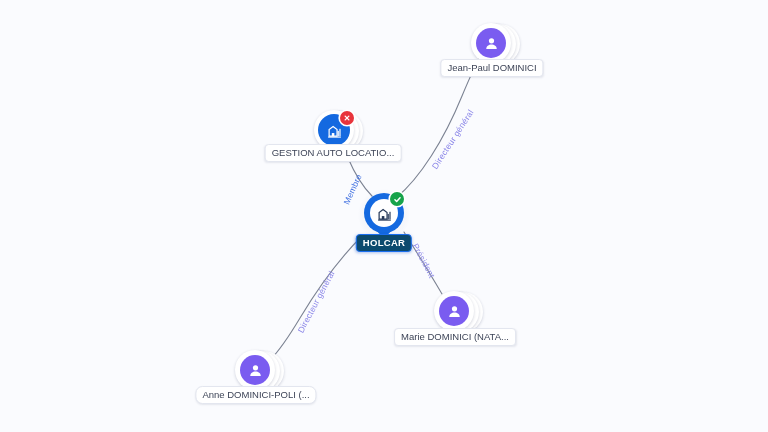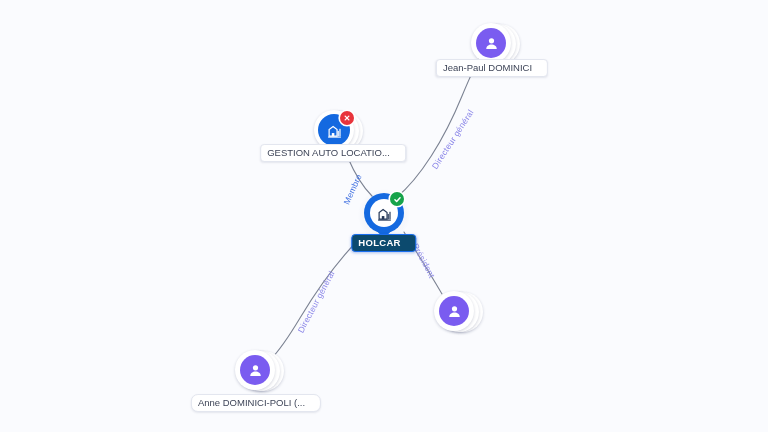--- a/index.html
+++ b/index.html
@@ -147,21 +147,21 @@
   }
   .pin .badge.ok { left: 26px; top: -1px; z-index: 3; }
 
   
   .node-label {
     position: absolute;
     transform: translateX(-50%);
     background: #ffffff;
     border: 1px solid #e3e6ef;
     border-radius: 4px;
-    padding: 2px 15px 3px 6px;
+    padding: 2px 6px 3px 6px;
     font-size: 9.5px;
     line-height: 11px;
     color: #3d4457;
     white-space: nowrap;
     box-shadow: 0 1px 2px rgba(40,50,90,.10);
   }
   .node-label.root {
     background: #0c4a6e;
     border-color: #1a6ff0;
     color: #ffffff;
@@ -260,29 +260,30 @@
       <div class="card c2"></div>
       <div class="card c1"></div>
       <div class="person-avatar">
         <svg width="17" height="17" viewBox="0 0 24 24" fill="#ffffff">
           <circle cx="12" cy="8.2" r="3.7"></circle>
           <path d="M4.6 19.6c0-4 3.4-6.2 7.4-6.2s7.4 2.2 7.4 6.2z"></path>
         </svg>
       </div>
     </div>
   </div>
+  <div class="node-label" style="left:455px; top:328px;">Marie DOMINICI (NATA...</div>
 
   <div class="node" style="left:256px; top:371px;">
     <div class="person-stack">
       <div class="card c3"></div>
       <div class="card c2"></div>
       <div class="card c1"></div>
       <div class="person-avatar">
         <svg width="17" height="17" viewBox="0 0 24 24" fill="#ffffff">
           <circle cx="12" cy="8.2" r="3.7"></circle>
           <path d="M4.6 19.6c0-4 3.4-6.2 7.4-6.2s7.4 2.2 7.4 6.2z"></path>
         </svg>
       </div>
     </div>
   </div>
-  <div class="node-label" style="left:256px; top:394px;border-radius:7px;">Anne DOMINICI-POLI (...</div>
+  <div class="node-label" style="left:256px; top:386px;border-radius:7px;">Anne DOMINICI-POLI (...</div>
 
 </div>
 
 </body></html>

